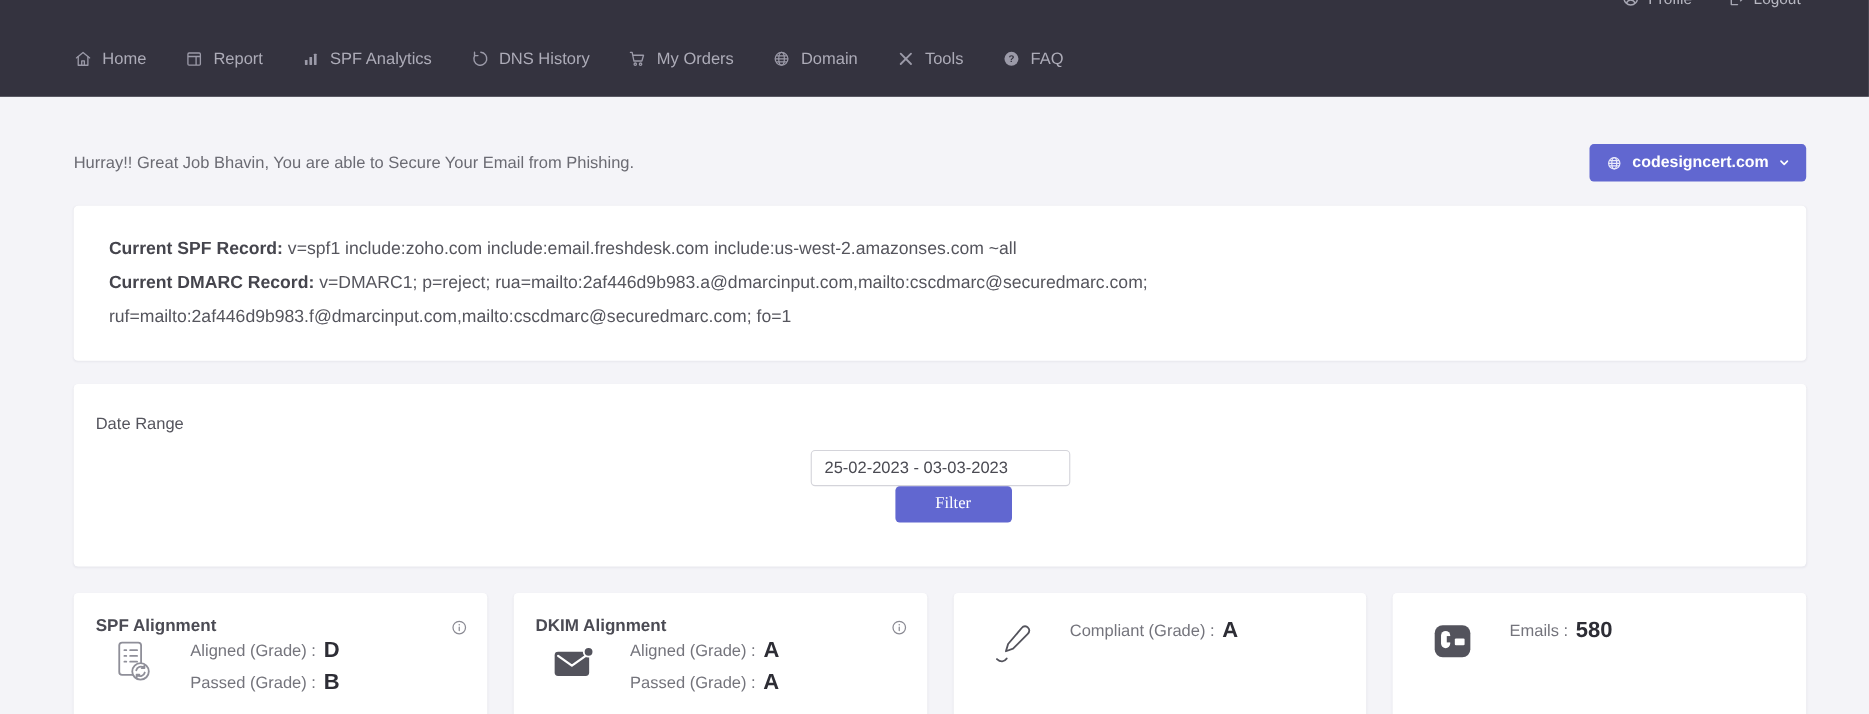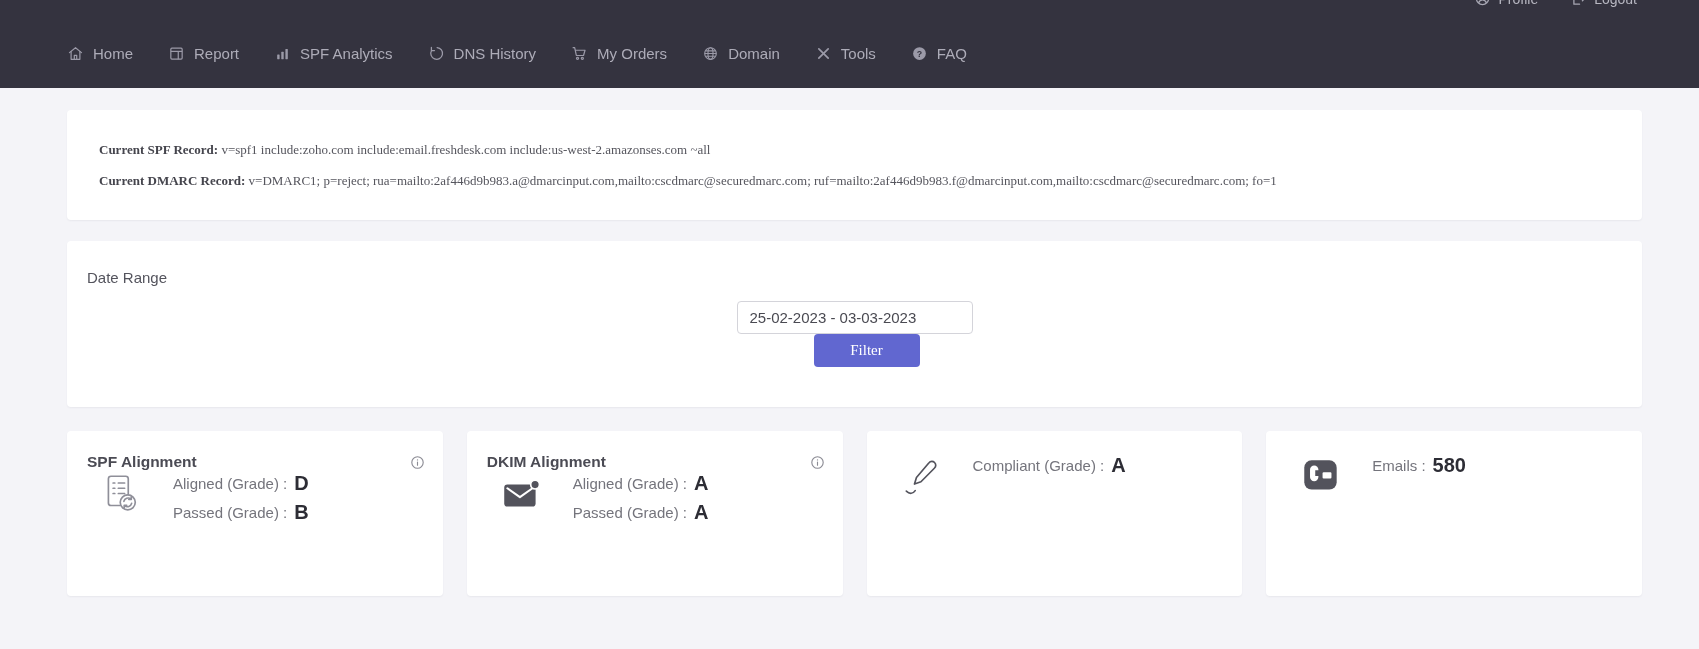--- a/index.html
+++ b/index.html
@@ -78,24 +78,23 @@
   .domain-btn svg.caret { width:10px; height:10px; }
 
   .card {
     background:#ffffff;
     border-radius:4px;
     box-shadow:0 1px 2px rgba(40,40,60,0.06);
   }
   .records-card {
     margin-top:22px;
     padding:24px 32px;
-    font-size:13px;
+    font-size:16px;
     line-height:31px;
     color:#55555d;
-    font-family:Liberation Serif, serif;
   }
   .record-label { font-weight:bold; color:#45454d; }
 
   .filter-card {
     margin-top:21px;
     padding:28px 20px 40px 20px;
   }
   .filter-label { font-size:15px; color:#54545d; margin-bottom:15px; }
   .filter-row { display:flex; align-items:center;flex-direction:column; }
   .date-input {
@@ -255,20 +254,34 @@
           <text x="12" y="16.4" text-anchor="middle" font-size="12.5" font-weight="bold" fill="#34333f" font-family="Liberation Sans, sans-serif">?</text>
         </svg>
       </span>
       <span>FAQ</span>
     </div>
   </nav>
 </header>
 
 <main class="content">
 
+  <div class="greeting-row">
+    <div class="greeting">Hurray!! Great Job Bhavin, You are able to Secure Your Email from Phishing.</div>
+    <button class="domain-btn">
+      <svg class="globe" viewBox="0 0 24 24" fill="none" stroke="currentColor" stroke-width="1.8">
+        <circle cx="12" cy="12" r="8.2"></circle>
+        <ellipse cx="12" cy="12" rx="3.6" ry="8.2"></ellipse>
+        <path d="M4 12h16M5.1 8.2h13.8M5.1 15.8h13.8"></path>
+      </svg>
+      <span>codesigncert.com</span>
+      <svg class="caret" viewBox="0 0 12 12" fill="none" stroke="#ffffff" stroke-width="1.8" stroke-linecap="round" stroke-linejoin="round">
+        <path d="M2.5 4.2 6 7.8l3.5-3.6"></path>
+      </svg>
+    </button>
+  </div>
 
   <section class="card records-card">
     <div>
       <span class="record-label">Current SPF Record:</span><span> v=spf1 include:zoho.com include:email.freshdesk.com include:us-west-2.amazonses.com ~all</span>
     </div>
     <div>
       <span class="record-label">Current DMARC Record:</span><span> v=DMARC1; p=reject; rua=mailto:2af446d9b983.a@dmarcinput.com,mailto:cscdmarc@securedmarc.com; ruf=mailto:2af446d9b983.f@dmarcinput.com,mailto:cscdmarc@securedmarc.com; fo=1</span>
     </div>
   </section>
 

